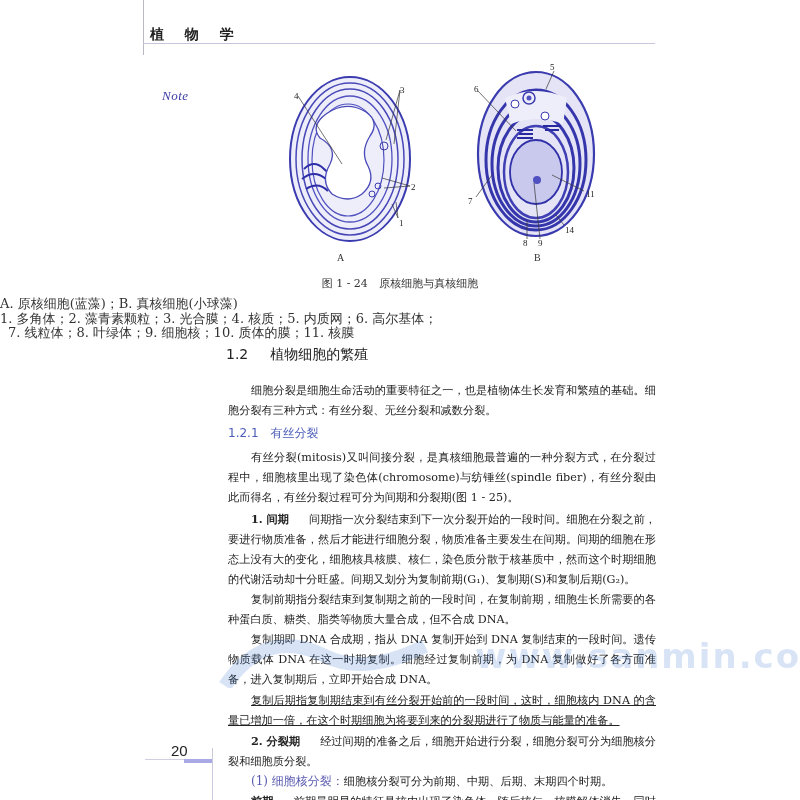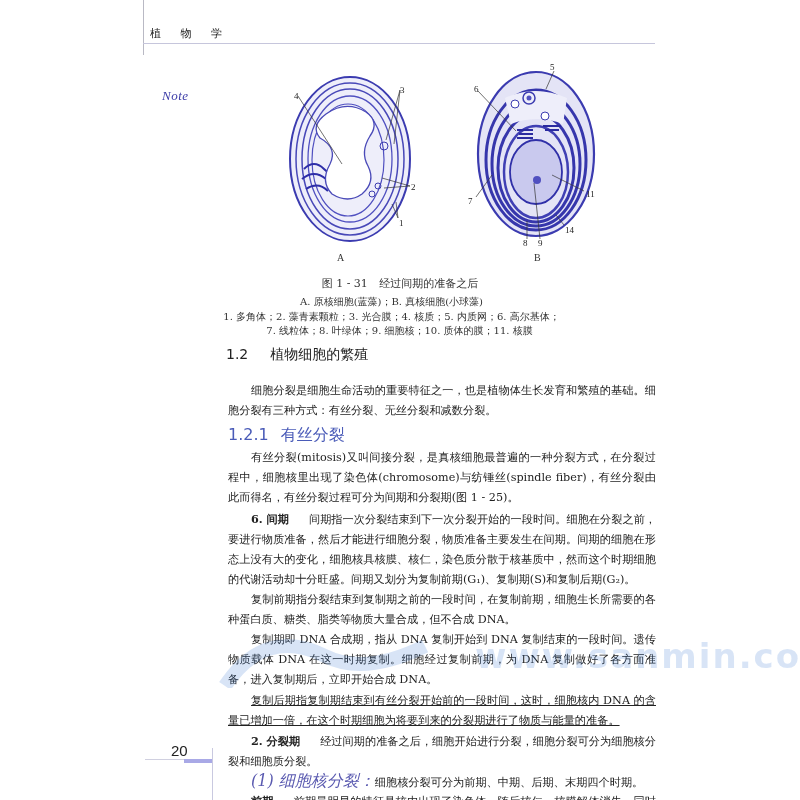--- a/index.html
+++ b/index.html
@@ -3,40 +3,40 @@
 <meta charset="utf-8">
 <style>
   html, body { margin: 0; padding: 0; }
   body {
     width: 800px; height: 800px; background: #ffffff; position: relative; overflow: hidden;
     font-family: "DejaVu Serif", "Liberation Serif", serif; color: #222;
   }
   .abs { position: absolute; }
   .header-vline { left: 143px; top: 0; width: 1px; height: 55px; background: #b9b9c4; }
   .header-hline { left: 143px; top: 43px; width: 512px; height: 1px; background: #c6c6dc; }
-  .header-title { left: 150px; top: 26px; font-size: 11px; font-weight: normal; letter-spacing: 8px; color: #222; font-family: "DejaVu Sans", sans-serif; text-align: center; }
+  .header-title { left: 150px; top: 26px; font-size: 14px; font-weight: bold; letter-spacing: 8px; color: #222; font-family: "DejaVu Sans", sans-serif; text-align: center; }
   .note-label { left: 162px; top: 88px; font-size: 13px; font-style: italic; color: #3c3ca8; font-family: "Liberation Serif", serif; letter-spacing: 0.5px; }
 
   .fig-cell { position: absolute; }
   .fig-label { position: absolute; font-size: 10px; color: #333; font-family: "Liberation Serif", serif; }
   .callout { position: absolute; font-size: 9px; color: #222; font-family: "Liberation Serif", serif; }
 
   .caption-title { left: 0; width: 800px; top: 276px; text-align: center; font-size: 11px; color: #333; }
   .caption-title span { margin: 0 4px; }
-  .caption-line { left: 0; width: 783px; text-align: center; font-size: 10px; color: #333; }
+  .caption-line { left: 0; width: 783px; font-size: 13px; color: #333; }
 
   .section-heading { left: 226px; top: 346px; font-size: 14px; color: #222; font-family: "DejaVu Sans", sans-serif; }
   .section-heading .num { margin-right: 22px; }
-  .subsection-heading { left: 228px; top: 425px; font-size: 16px; color: #4a5bb8; font-family: "DejaVu Sans", sans-serif; }
+  .subsection-heading { left: 228px; top: 425px; font-size: 12px; color: #4a5bb8; font-family: "DejaVu Sans", sans-serif; }
   .subsection-heading .num { margin-right: 12px; }
 
   .para { position: absolute; left: 228px; width: 428px; font-size: 11.2px; line-height: 20px; color: #222; text-align: justify; }
   .para.indent { text-indent: 23px; }
   .para .lead { font-weight: bold; margin-right: 20px; }
-  .para .blue-italic { color: #5a5ab0; font-style: italic; font-size: 16px; }
+  .para .blue-italic { color: #5a5ab0; font-size: 12px; }
 
   .watermark { left: 215px; top: 636px; width: 420px; height: 52px; opacity: 0.18; pointer-events: none; }
   .watermark-text { position: absolute; left: 260px; top: 0; font-size: 34px; color: #2b6fd0; font-family: "DejaVu Sans", sans-serif; font-weight: bold; letter-spacing: 2px; white-space: nowrap; }
 
   .pagenum { left: 171px; top: 742px; font-size: 15px; color: #222; font-family: "Liberation Sans", sans-serif; }
   .footer-vline { left: 212px; top: 748px; width: 1px; height: 52px; background: #c9c9e0; }
   .footer-hline { left: 145px; top: 759px; width: 67px; height: 1px; background: #d0d0e0; }
   .footer-bar { left: 184px; top: 759px; width: 28px; height: 4px; background: #a9a9e6; }
 </style>
 </head>
@@ -110,40 +110,40 @@
   <span class="callout" style="left:474px;top:84px;">6</span>
   <span class="callout" style="left:468px;top:196px;">7</span>
   <span class="callout" style="left:523px;top:238px;">8</span>
   <span class="callout" style="left:538px;top:238px;">9</span>
   <span class="callout" style="left:565px;top:225px;">14</span>
   <span class="callout" style="left:586px;top:189px;">11</span>
   <span class="fig-label" style="left:534px;top:252px;">B</span>
 </div>
 
 <div class="abs caption-title">
-  <span>图 1 - 31</span>
-  <span>经过间期的准备之后</span>
+  <span>图 1 - 24</span>
+  <span>原核细胞与真核细胞</span>
 </div>
 <div class="abs caption-line" style="top:295px;">A. 原核细胞(蓝藻)；B. 真核细胞(小球藻)</div>
 <div class="abs caption-line" style="top:310px;">1. 多角体；2. 藻青素颗粒；3. 光合膜；4. 核质；5. 内质网；6. 高尔基体；</div>
 <div class="abs caption-line" style="top:324px;padding-left:8px;">7. 线粒体；8. 叶绿体；9. 细胞核；10. 质体的膜；11. 核膜</div>
 
 <div class="abs section-heading">
   <span class="num">1.2</span><span>植物细胞的繁殖</span>
 </div>
 <div class="para indent" style="top:381px;">细胞分裂是细胞生命活动的重要特征之一，也是植物体生长发育和繁殖的基础。细胞分裂有三种方式：有丝分裂、无丝分裂和减数分裂。</div>
 
 <div class="abs subsection-heading">
   <span class="num">1.2.1</span><span>有丝分裂</span>
 </div>
 
 <div class="para indent" style="top:448px;">有丝分裂(mitosis)又叫间接分裂，是真核细胞最普遍的一种分裂方式，在分裂过程中，细胞核里出现了染色体(chromosome)与纺锤丝(spindle fiber)，有丝分裂由此而得名，有丝分裂过程可分为间期和分裂期(图 1 - 25)。</div>
 
 <div class="para indent" style="top:509px;">
-  <span class="lead">6. 间期</span><span>间期指一次分裂结束到下一次分裂开始的一段时间。细胞在分裂之前，要进行物质准备，然后才能进行细胞分裂，物质准备主要发生在间期。间期的细胞在形态上没有大的变化，细胞核具核膜、核仁，染色质分散于核基质中，然而这个时期细胞的代谢活动却十分旺盛。间期又划分为复制前期(G₁)、复制期(S)和复制后期(G₂)。</span>
+  <span class="lead">1. 间期</span><span>间期指一次分裂结束到下一次分裂开始的一段时间。细胞在分裂之前，要进行物质准备，然后才能进行细胞分裂，物质准备主要发生在间期。间期的细胞在形态上没有大的变化，细胞核具核膜、核仁，染色质分散于核基质中，然而这个时期细胞的代谢活动却十分旺盛。间期又划分为复制前期(G₁)、复制期(S)和复制后期(G₂)。</span>
 </div>
 
 <div class="para indent" style="top:590px;">复制前期指分裂结束到复制期之前的一段时间，在复制前期，细胞生长所需要的各种蛋白质、糖类、脂类等物质大量合成，但不合成 DNA。</div>
 <div class="para indent" style="top:630px;">复制期即 DNA 合成期，指从 DNA 复制开始到 DNA 复制结束的一段时间。遗传物质载体 DNA 在这一时期复制。细胞经过复制前期，为 DNA 复制做好了各方面准备，进入复制期后，立即开始合成 DNA。</div>
 
 <div class="abs watermark">
   <svg width="240" height="52">
     <path d="M10 50 q40 -60 100 -30 q40 20 100 -10" fill="none" stroke="#2b6fd0" stroke-width="14"></path>
   </svg>
   <span class="watermark-text">www.sanmin.com.tw</span>

